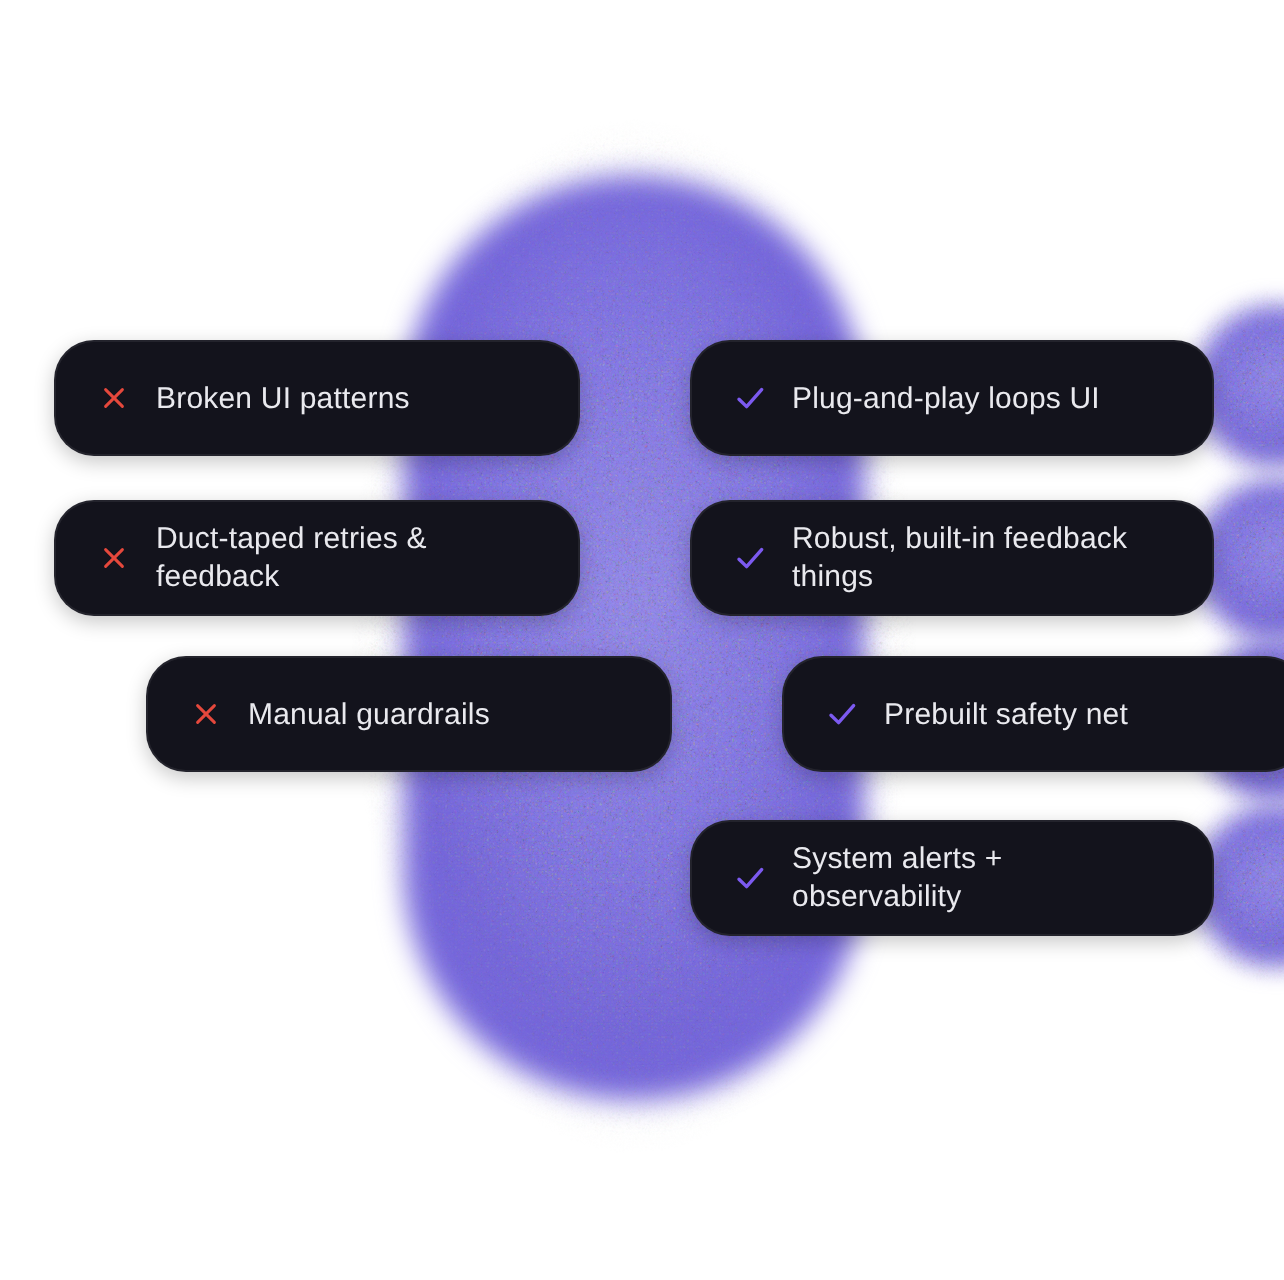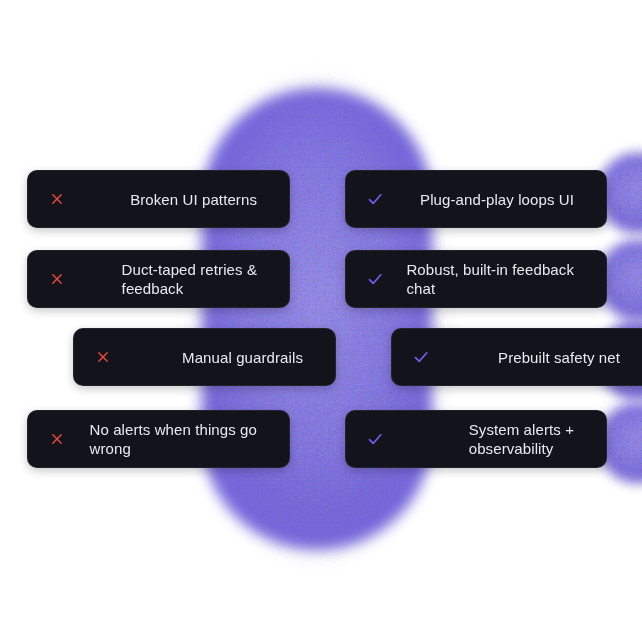--- a/index.html
+++ b/index.html
@@ -73,23 +73,22 @@
     position: absolute;
     z-index: 2;
     height: 58px;
     box-sizing: border-box;
     display: flex;
     align-items: center;
     gap: 13px;
     padding: 8px 32px 8px 21px;
     background: var(--card-bg, #13131c);
     border: 1px solid var(--card-border, #ffffff14);
-    border-radius: 10px;
+    border-radius: 20px;
     box-shadow: 0 3px 10px rgba(0,0,0,.22);
-    justify-content: space-between;
   }
   .card.left  { left: 27px;  width: 263px; }
   .card.right { left: 345px; width: 262px; }
   .row-1 { top: 170px; }
   .row-2 { top: 250px; }
   .row-3 { top: 328px; margin-left: 46px; }
   .row-4 { top: 410px; }
   .icon {
     flex: 0 0 auto;
     display: inline-flex;
@@ -180,46 +179,37 @@
 feedback</span>
   </div>
   <div class="card left row-3">
     <span class="icon icon-x">
       <svg viewBox="0 0 16 16" width="14" height="14">
           <path d="M3.2 3.2 L12.8 12.8 M12.8 3.2 L3.2 12.8" fill="none" stroke="currentColor" stroke-width="1.7" stroke-linecap="round"></path>
         </svg>
     </span>
     <span class="label">Manual guardrails</span>
   </div>
-  <div class="card left row-4">
-    <span class="icon icon-x">
-      <svg viewBox="0 0 16 16" width="14" height="14">
-          <path d="M3.2 3.2 L12.8 12.8 M12.8 3.2 L3.2 12.8" fill="none" stroke="currentColor" stroke-width="1.7" stroke-linecap="round"></path>
-        </svg>
-    </span>
-    <span class="label">No alerts when things go
-wrong</span>
-  </div>
 
   <div class="card right row-1">
     <span class="icon icon-check">
       <svg viewBox="0 0 16 16" width="16" height="16">
           <path d="M2.5 8.6 L6.3 12.3 L13.8 3.8" fill="none" stroke="currentColor" stroke-width="1.7" stroke-linecap="round" stroke-linejoin="round"></path>
         </svg>
     </span>
     <span class="label">Plug-and-play loops UI</span>
   </div>
   <div class="card right row-2">
     <span class="icon icon-check">
       <svg viewBox="0 0 16 16" width="16" height="16">
           <path d="M2.5 8.6 L6.3 12.3 L13.8 3.8" fill="none" stroke="currentColor" stroke-width="1.7" stroke-linecap="round" stroke-linejoin="round"></path>
         </svg>
     </span>
     <span class="label">Robust, built-in feedback
-chat</span>
+things</span>
   </div>
   <div class="card right row-3">
     <span class="icon icon-check">
       <svg viewBox="0 0 16 16" width="16" height="16">
           <path d="M2.5 8.6 L6.3 12.3 L13.8 3.8" fill="none" stroke="currentColor" stroke-width="1.7" stroke-linecap="round" stroke-linejoin="round"></path>
         </svg>
     </span>
     <span class="label">Prebuilt safety net</span>
   </div>
   <div class="card right row-4">

